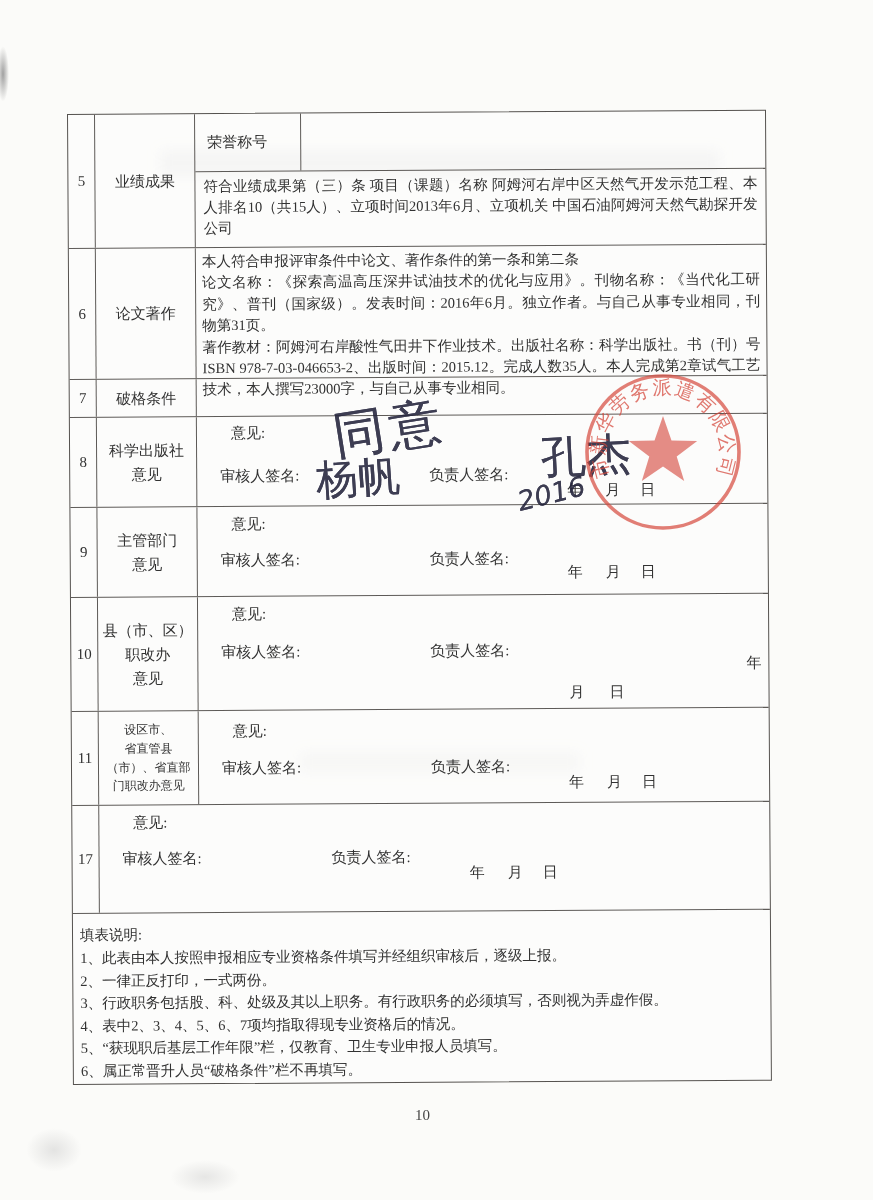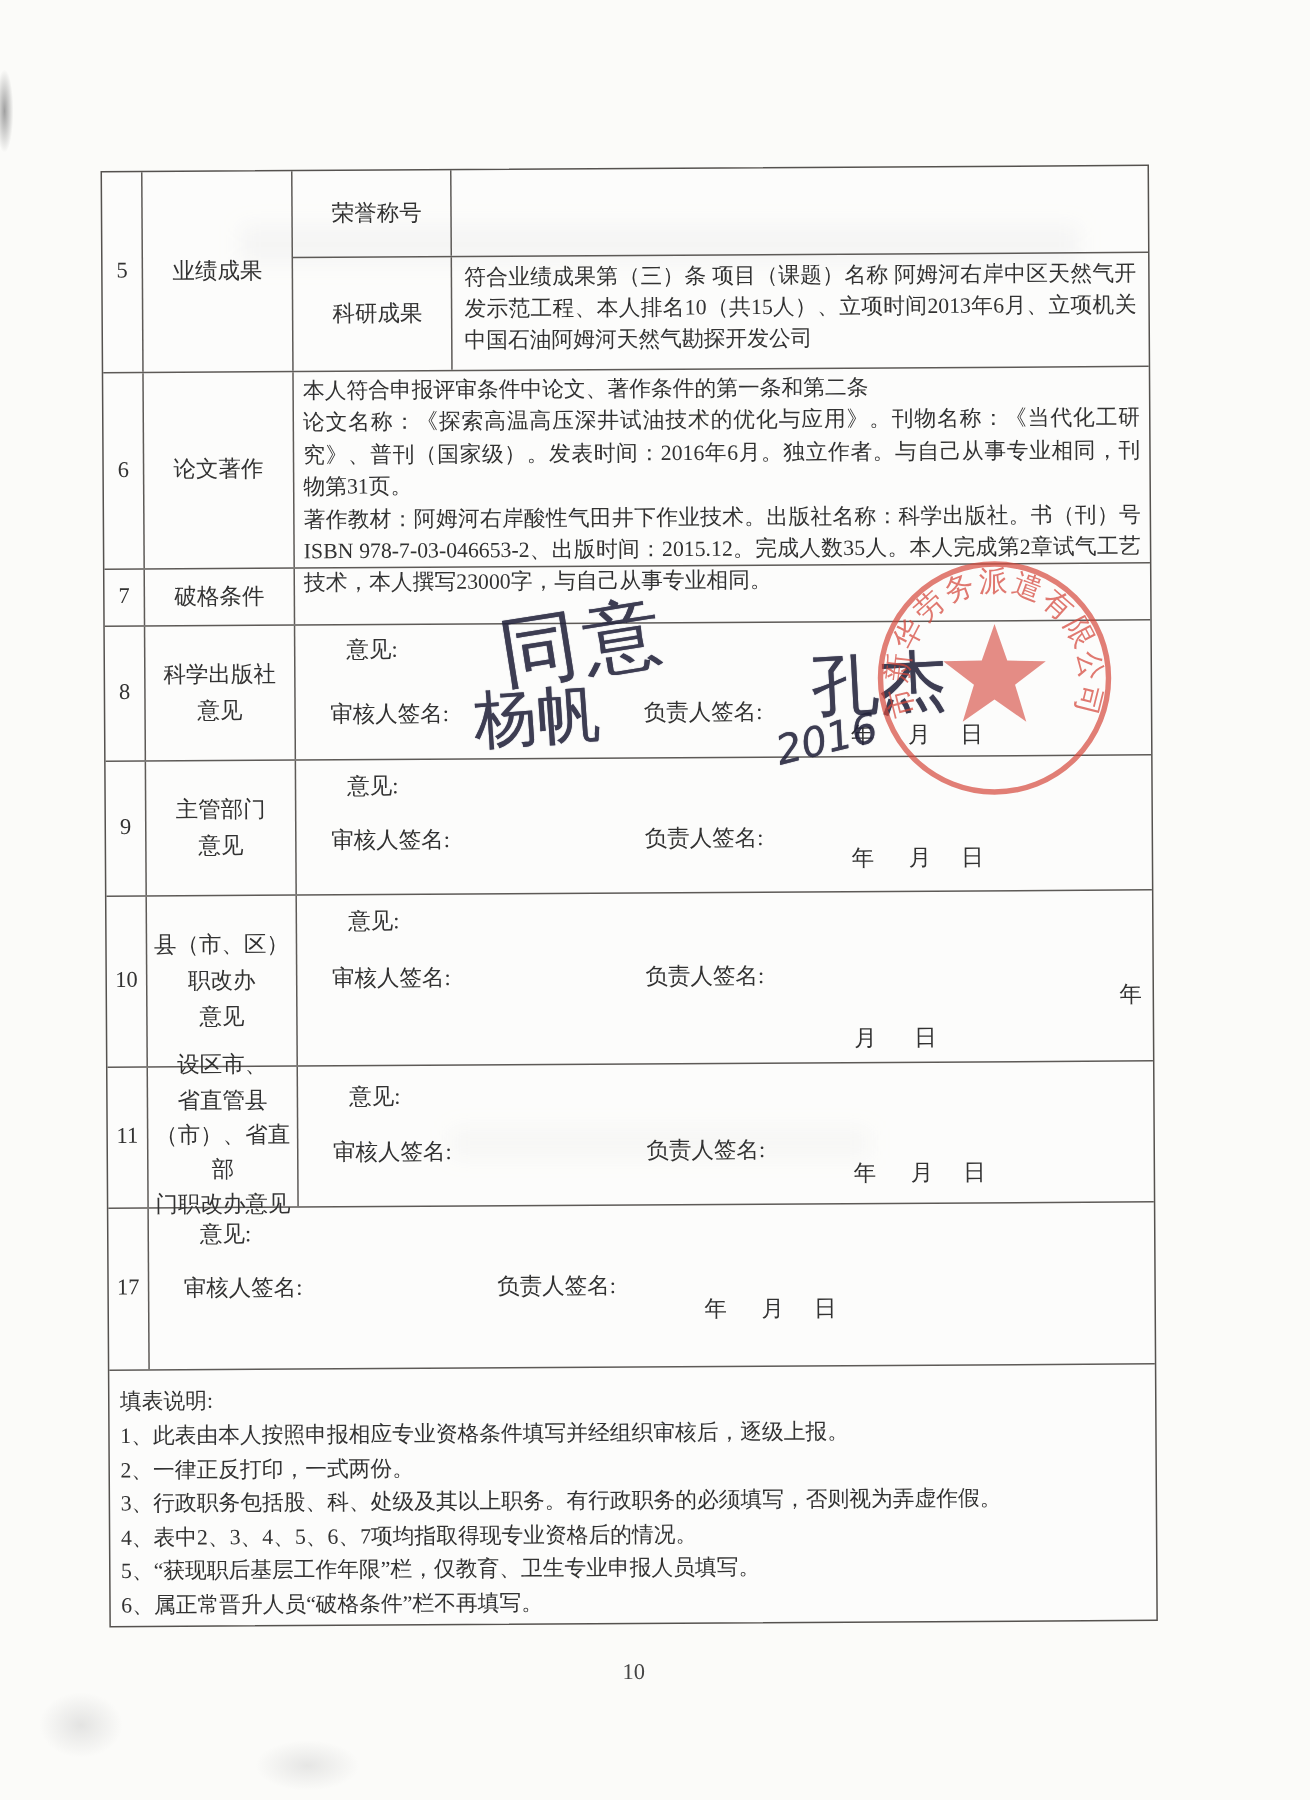--- a/index.html
+++ b/index.html
@@ -18,28 +18,28 @@
   .trow:last-child{border-bottom:none;}
   .cell-num{
     width:26px;flex:0 0 26px;border-right:1.2px solid #5d5a57;
     display:flex;align-items:center;justify-content:center;font-size:15px;
   }
   .cell-label{
     width:99px;flex:0 0 99px;border-right:1.2px solid #5d5a57;
     display:flex;align-items:center;justify-content:center;text-align:center;
     font-size:15px;line-height:1.6;white-space:pre-line;
   }
-  .cell-label.small{font-size:15px;line-height:1.55;}
+  .cell-label.small{font-size:12px;line-height:1.55;}
   .cell-content{flex:1 1 auto;position:relative;font-size:14.5px;}
   
   .subrow{display:flex;border-bottom:1.2px solid #5d5a57;}
   .subrow.last{border-bottom:none;}
   .sublabel{
     width:106px;flex:0 0 106px;border-right:1.2px solid #5d5a57;
-    display:flex;align-items:center;padding-left:26px;font-size:15px;box-sizing:border-box;
+    display:flex;align-items:center;padding-left:12px;font-size:15px;box-sizing:border-box;
   }
   .subcontent{flex:1;padding:4px 8px 2px 8px;line-height:21px;text-align:justify;}
   
   .paras{padding:3px 6px 0 6px;}
   .paras p{margin:0;line-height:21.4px;text-align:justify;}
   
   .op-cell{position:relative;width:100%;font-size:15px;}
   .op-cell span{position:absolute;white-space:nowrap;}
   .lab-opinion{left:34px;}
   .lab-reviewer{left:23px;}
@@ -94,21 +94,20 @@
 
     <div class="trow" style="height:133px">
       <div class="cell-num">5</div>
       <div class="cell-label">业绩成果</div>
       <div class="cell-content" style="display:flex;flex-direction:column;">
         <div class="subrow" style="height:57px">
           <div class="sublabel">荣誉称号</div>
           <div class="subcontent"></div>
         </div>
         <div class="subrow last" style="flex:1">
-          <div class="sublabel">科研成果</div>
           <div class="subcontent">符合业绩成果第（三）条 项目（课题）名称 阿姆河右岸中区天然气开发示范工程、本人排名10（共15人）、立项时间2013年6月、立项机关 中国石油阿姆河天然气勘探开发公司</div>
         </div>
       </div>
     </div>
 
     <div class="trow" style="height:130px">
       <div class="cell-num">6</div>
       <div class="cell-label">论文著作</div>
       <div class="cell-content">
         <div class="paras">

